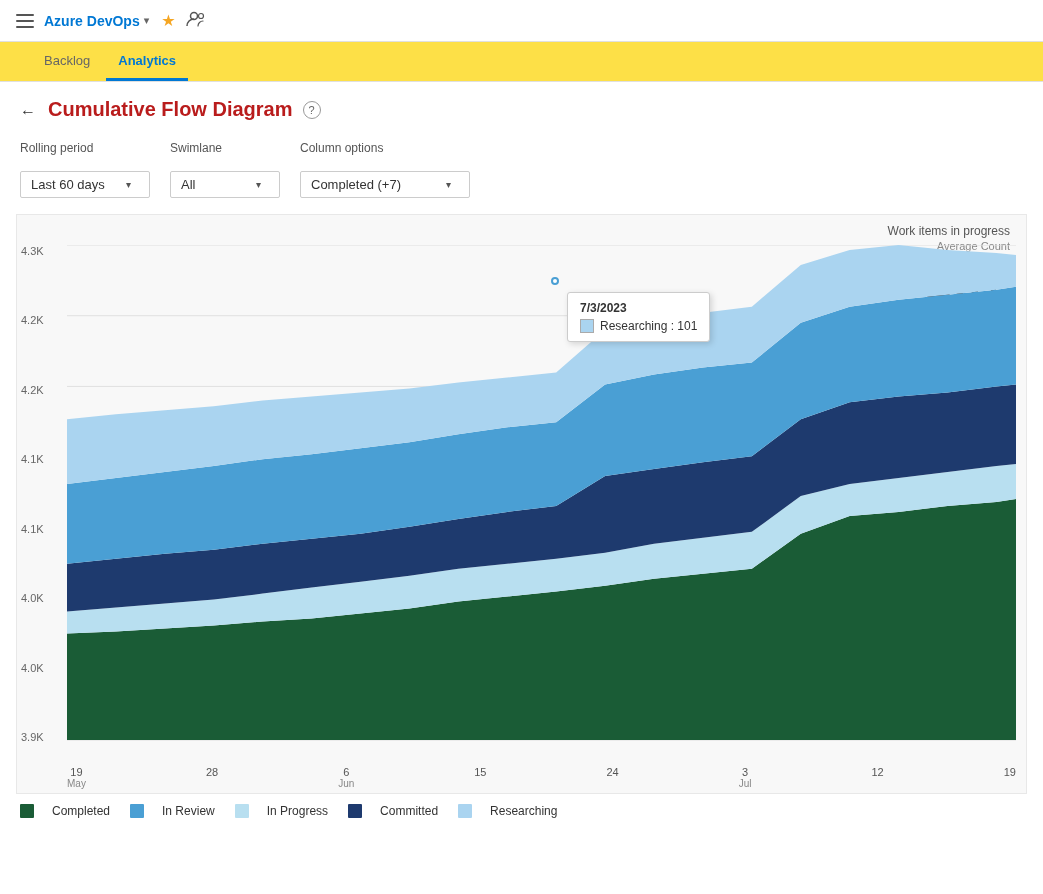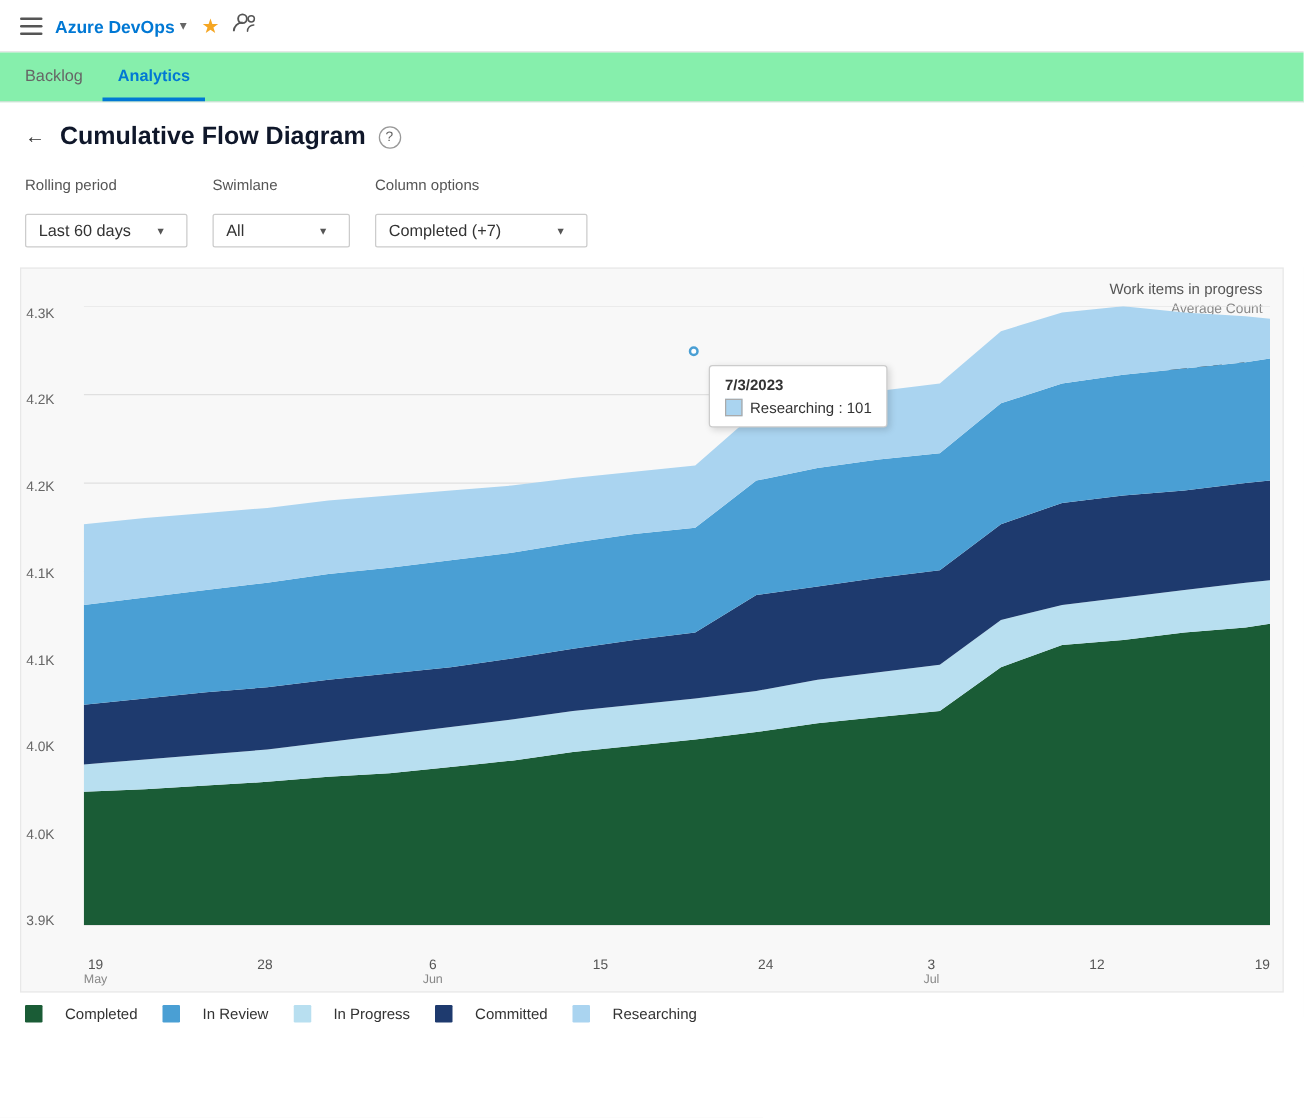--- a/index.html
+++ b/index.html
@@ -6,28 +6,28 @@
     body { font-family: 'Segoe UI', Arial, sans-serif; background: #fff; font-size: 13px; color: #333; width: 1043px; height: 894px; overflow: hidden; }
 
     
     .top-bar { display: flex; align-items: center; padding: 8px 16px; border-bottom: 1px solid #e0e0e0; background: #fff; height: 42px; }
     .top-bar-title { font-size: 14px; font-weight: 600; color: #0078d4; margin-right: 4px; }
     .top-bar-chevron { color: #666; margin-right: 12px; font-size: 11px; cursor: pointer; }
     .top-bar-star { color: #f5a623; margin-right: 10px; font-size: 16px; cursor: pointer; }
     .top-bar-people { color: #666; font-size: 16px; cursor: pointer; }
 
     
-    .nav-tabs { display: flex; padding: 0 8px; border-bottom: 1px solid #e0e0e0; background: #86efac; height: 40px; align-items: flex-end; }
+    .nav-tabs { display: flex; padding: 0 32px; border-bottom: 1px solid #e0e0e0; background: #fde047; height: 40px; align-items: flex-end; }
     .nav-tab { padding: 8px 12px 10px; font-size: 13px; color: #666; cursor: pointer; border-bottom: 3px solid transparent; margin-right: 4px; }
     .nav-tab.active { color: #0078d4; border-bottom: 3px solid #0078d4; font-weight: 600; }
 
     
     .page-header { display: flex; align-items: center; padding: 16px 20px 12px; background: #fff; }
     .back-btn { cursor: pointer; color: #333; font-size: 16px; margin-right: 12px; }
-    .page-title { font-size: 20px; font-weight: 600; color: #0f172a; margin-right: 10px; }
+    .page-title { font-size: 20px; font-weight: 600; color: #b91c1c; margin-right: 10px; }
     .help-icon { color: #666; font-size: 14px; cursor: pointer; border: 1px solid #999; border-radius: 50%; width: 18px; height: 18px; display: flex; align-items: center; justify-content: center; font-size: 11px; }
 
     
     .filters { display: flex; align-items: center; padding: 8px 20px 16px; gap: 20px; background: #fff; }
     .filter-group { display: flex; flex-direction: column; gap: 16px; }
     .filter-label { font-size: 12px; color: #555; }
     .filter-select { display: flex; align-items: center; border: 1px solid #ccc; border-radius: 2px; padding: 5px 10px; background: #fff; cursor: pointer; min-width: 130px; justify-content: space-between; font-size: 13px; }
     .filter-select span { margin-right: 8px; }
     .chevron-down { font-size: 10px; color: #555; }
 

